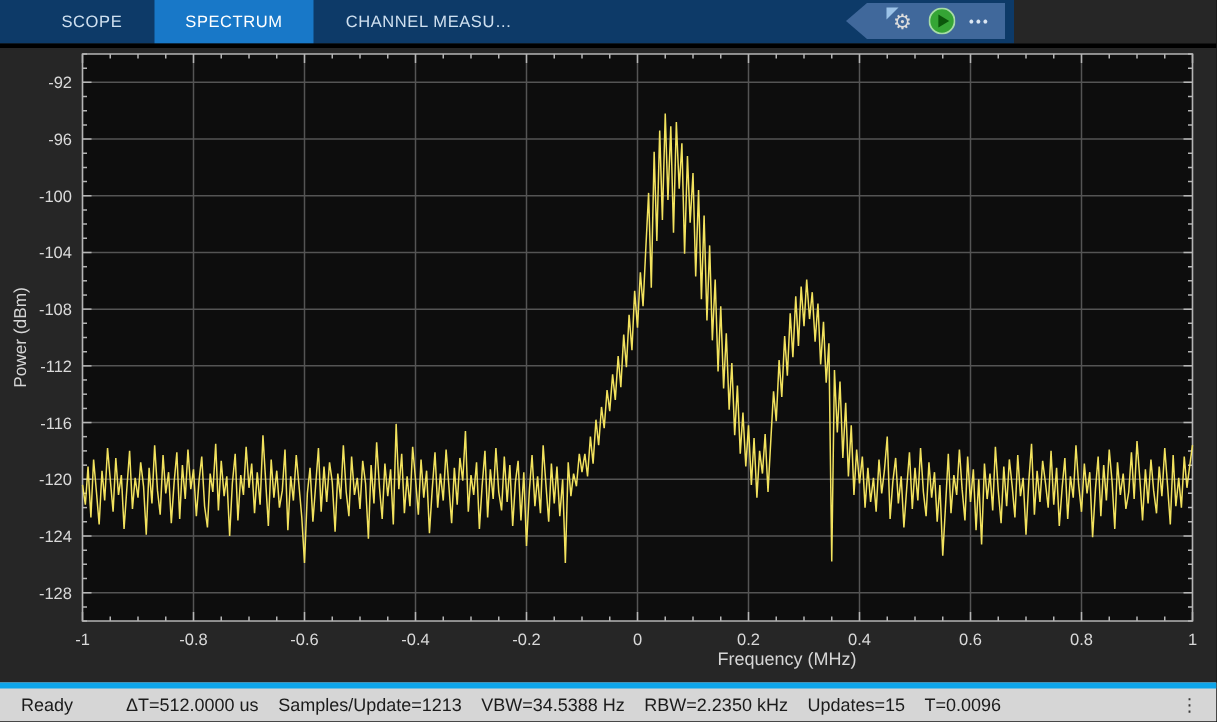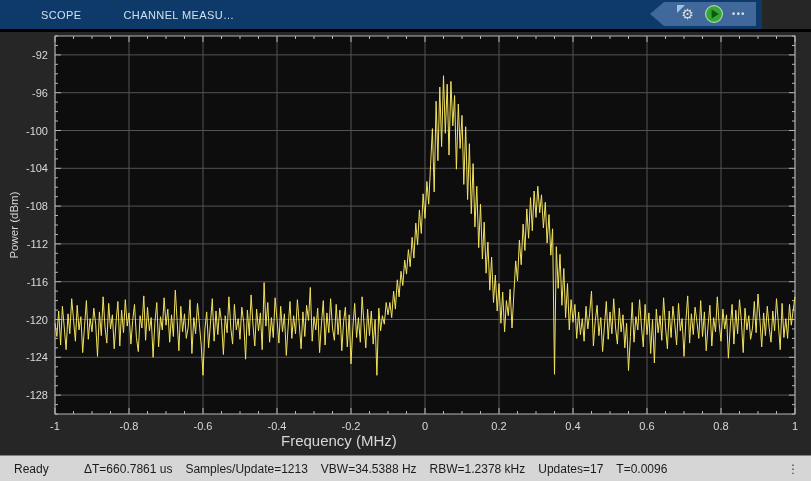--- a/index.html
+++ b/index.html
@@ -1,54 +1,55 @@
 <!DOCTYPE html>
 <html><head>
 <meta charset="utf-8">
 <style>
   html,body{margin:0;padding:0;}
   body{width:811px;height:481px;position:relative;overflow:hidden;background:#262626;
        font-family:"Liberation Sans",sans-serif;}
   
-  .toolbar{position:absolute;top:0;left:0;width:762px;height:29px;background:#0d3a68;}
+  .toolbar{position:absolute;top:0;left:0;width:676px;height:29px;background:#0d3a68;}
   .tabs{display:flex;height:29px;margin-left:20px;}
   .tab{display:flex;align-items:center;padding:0 21px;color:#cfe0f0;font-size:11px;
        letter-spacing:.4px;white-space:nowrap;cursor:default;}
   .tab.active{background:#1878c8;color:#ffffff;}
   .banner{position:absolute;right:6px;top:2px;height:24px;width:106px;background:#40689b;
           clip-path:polygon(0 50%,14px 0,100% 0,100% 100%,14px 100%);
           display:flex;align-items:center;justify-content:flex-end;gap:9px;
           padding:0 10px 0 18px;box-sizing:border-box;}
   .gear-icon{position:relative;width:17px;height:17px;display:inline-block;}
   .gear-glyph{font-size:14px;line-height:17px;color:#dcdcdc;display:block;text-align:center;}
   .gear-flag{position:absolute;left:-2px;top:-1px;width:0;height:0;
              border-top:8px solid #9cc3e8;border-right:8px solid transparent;}
   .more-dots{color:#dce7f3;font-size:9px;letter-spacing:1.5px;font-weight:bold;}
   .sep{position:absolute;top:29px;left:0;width:811px;height:3px;background:#000000;}
   
   .plot-panel{position:absolute;top:32px;left:0;width:811px;height:423px;background:#262626;}
   svg text{font-family:"Liberation Sans",sans-serif;}
   .ylabel{position:absolute;left:-36px;top:187px;width:100px;text-align:center;
           color:#d6d6d6;font-size:11.5px;transform:rotate(-90deg);}
-  .xlabel{position:absolute;left:281px;top:400px;width:290px;text-align:left;
-          color:#d6d6d6;font-size:15px;}
+  .xlabel{position:absolute;left:281px;top:400px;width:290px;text-align:right;
+          color:#d6d6d6;font-size:12px;}
   
   .statusbar{position:absolute;bottom:0;left:0;width:811px;height:26px;background:#d6d6d6;
-             border-top:1px solid #0ea5e9;box-sizing:border-box;display:flex;
+             border-top:4px solid #0ea5e9;box-sizing:border-box;display:flex;
              align-items:center;font-size:12px;color:#1b1b1b;}
   .ready{margin-left:14px;width:56px;}
   .status-items{display:flex;gap:13px;margin-left:14px;white-space:nowrap;}
   .vdots{margin-left:auto;margin-right:12px;color:#3a3a3a;font-size:12px;line-height:10px;}
 </style>
 </head>
 <body>
 
 <div class="toolbar">
   <div class="tabs">
     <div class="tab">SCOPE</div>
+    <div class="tab active">SPECTRUM</div>
     <div class="tab">CHANNEL MEASU…</div>
   </div>
   <div class="banner">
     <span class="gear-icon">
       <span class="gear-glyph">⚙</span>
       <span class="gear-flag"></span>
     </span>
     <span style="width:18px;height:18px;display:inline-block;">
       <svg width="18" height="18" viewBox="0 0 18 18">
         <circle cx="9" cy="9" r="8.4" fill="#35a535"></circle>
@@ -273,21 +274,21 @@
       <text x="48" y="329.3" font-size="11" fill="#d9d9d9" text-anchor="end">-124</text>
       <text x="48" y="367.1" font-size="11" fill="#d9d9d9" text-anchor="end">-128</text>
     </svg>
   <div class="ylabel">Power (dBm)</div>
   <div class="xlabel">Frequency (MHz)</div>
 </div>
 
 <div class="statusbar">
   <span class="ready">Ready</span>
   <div class="status-items">
-    <span>ΔT=660.7861 us</span>
+    <span>ΔT=512.0000 us</span>
     <span>Samples/Update=1213</span>
     <span>VBW=34.5388 Hz</span>
-    <span>RBW=1.2378 kHz</span>
-    <span>Updates=17</span>
+    <span>RBW=2.2350 kHz</span>
+    <span>Updates=15</span>
     <span>T=0.0096</span>
   </div>
   <span class="vdots">⋮</span>
 </div>
 
 </body></html>

